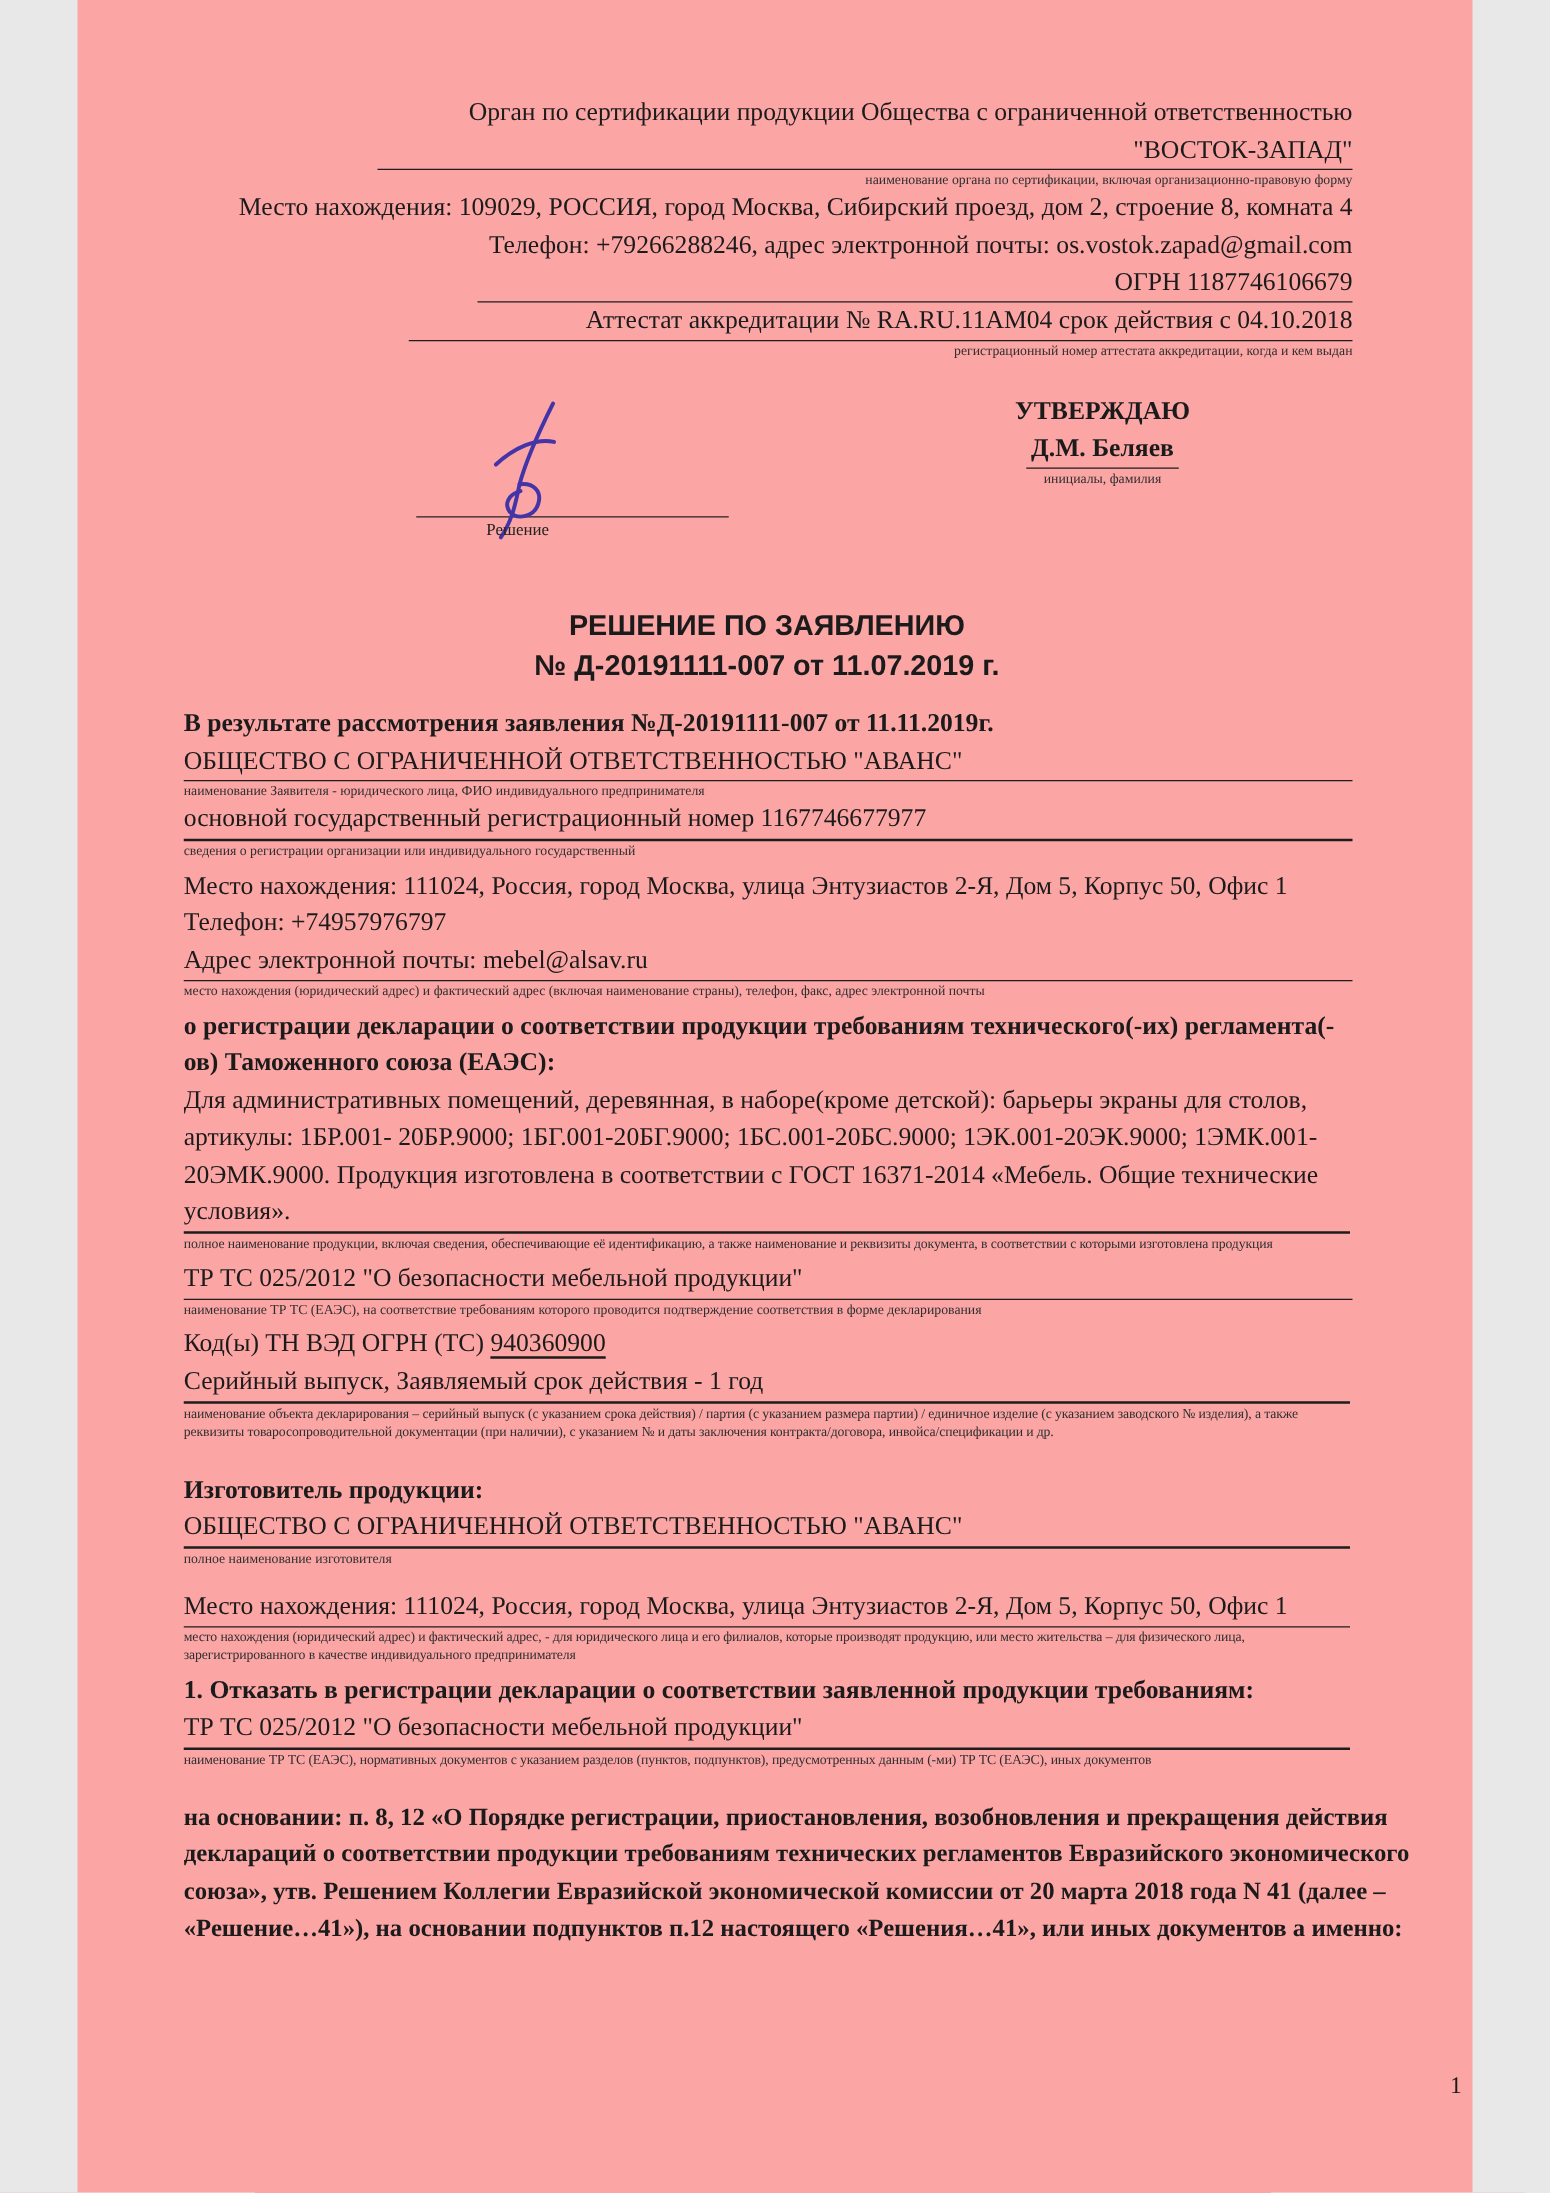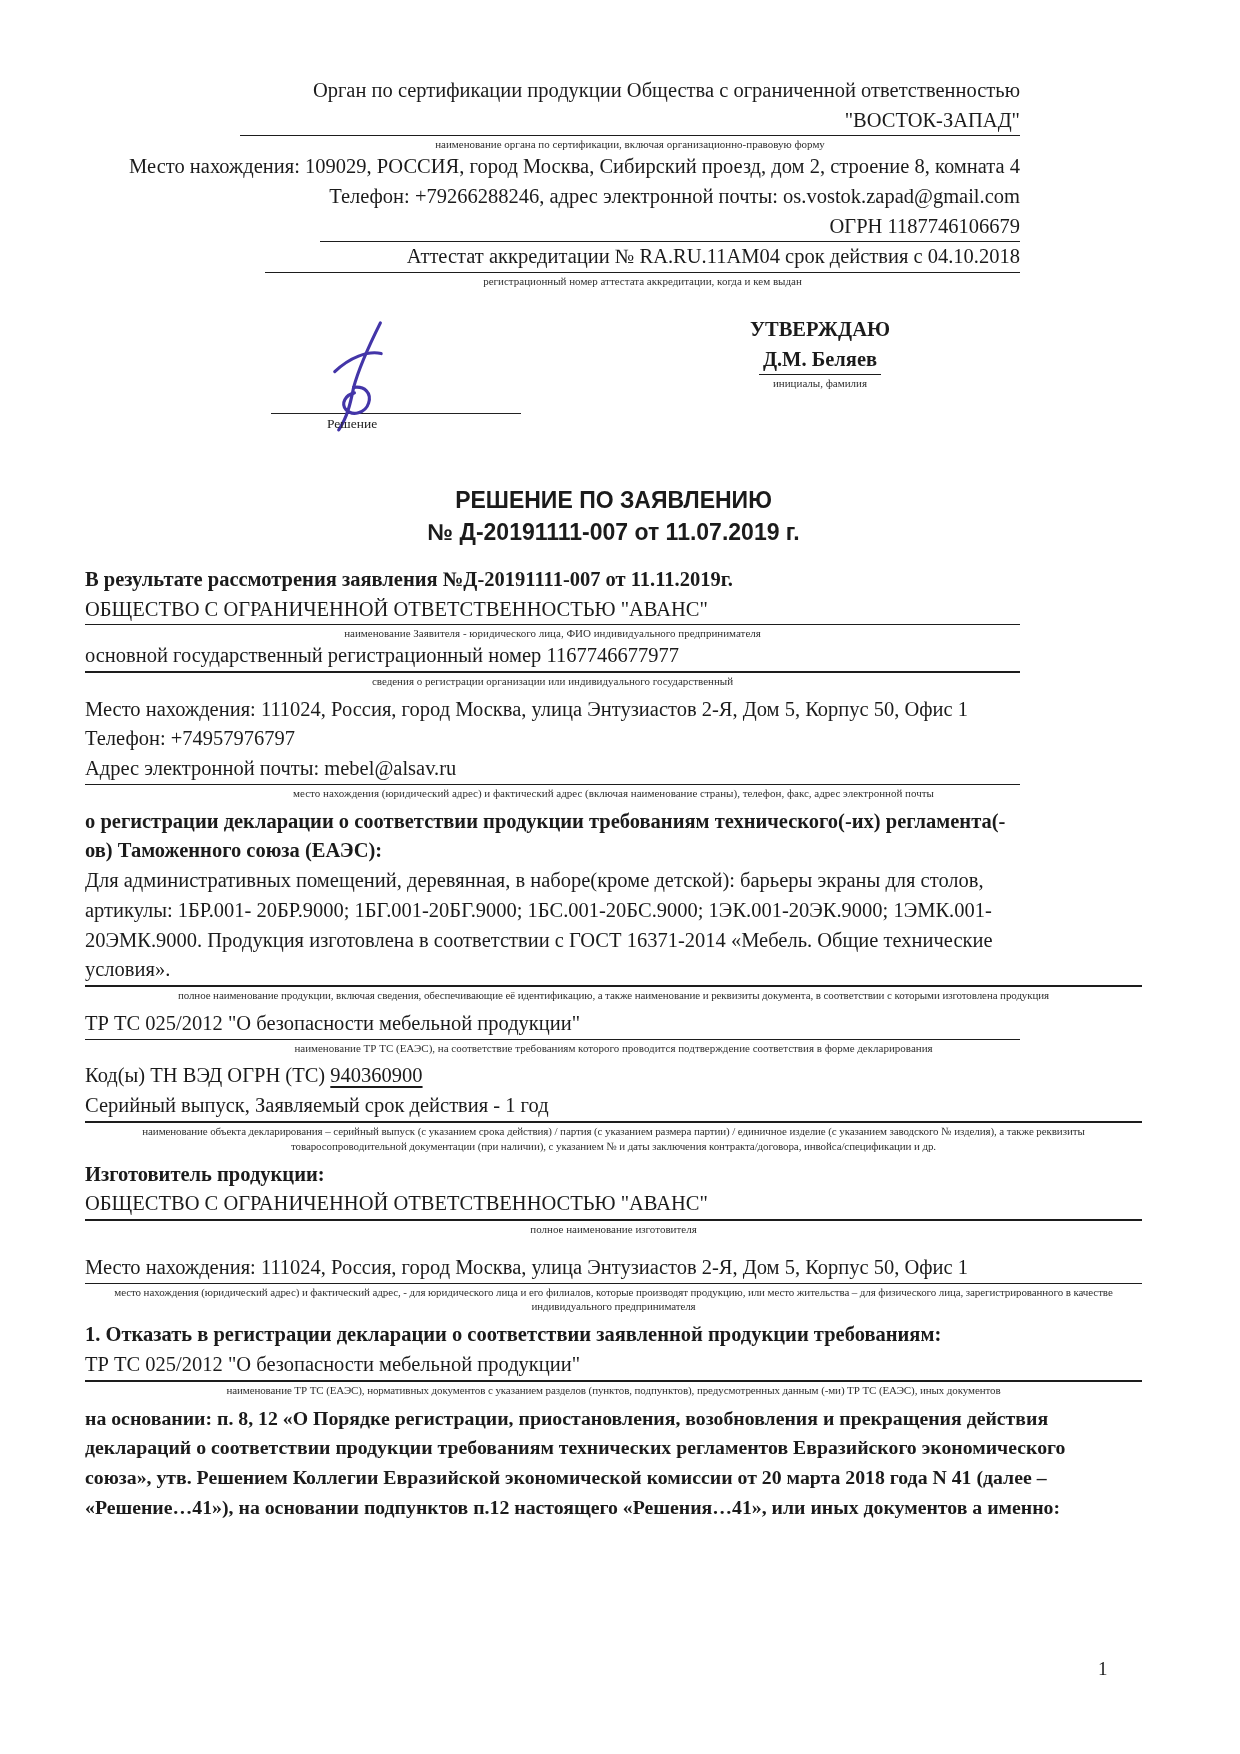--- a/index.html
+++ b/index.html
@@ -1,53 +1,53 @@
 <!DOCTYPE html>
 <html lang="ru"><head>
 <meta charset="utf-8">
 <style>
   html,body{margin:0;padding:0;background:#e8e8e8;}
   .doc{
     position:relative;
-    width:1240px;height:1754px;
+    width:1116px;height:1754px;
     margin:0 auto;
-    background:#ffffff;
+    background:#fca5a5;
     box-sizing:border-box;
     padding:76px 98px 0 85px;
     font-family:"Liberation Serif","DejaVu Serif",serif;
     color:#1b1b1b;
     font-size:20.5px;
     line-height:1.45;
     overflow:hidden;
   }
   .w-main{width:935px;}
   .sans{font-family:"Liberation Sans","DejaVu Sans",sans-serif;}
   .b{font-weight:bold;}
   .center{text-align:center;}
   .right{text-align:right;}
   .rule{border-top:1.6px solid #1d1d1d;height:0;}
   .rule.thick{border-top-width:2.4px;}
   .cap{
-    font-size:11px;color:#2f2f2f;text-align:center;
+    font-size:11px;color:#2f2f2f;
     line-height:1.35;padding-top:1px;
     font-family:"Liberation Serif","DejaVu Serif",serif;
   }
   .hdr-rule1{width:780px;margin-left:auto;}
   .hdr-rule2{width:700px;margin-left:auto;}
   .hdr-rule3{width:755px;margin-left:auto;}
   .approval{display:flex;width:935px;margin-top:26px;}
   .sig-block{margin-left:186px;width:250px;}
   .sig-svg{display:block;margin:0 0 -20px 30px;}
   .sig-line{border-top:1.8px solid #222;}
   .sig-cap{font-size:13.5px;padding-left:56px;color:#222;}
   .appr-block{margin-left:auto;width:400px;text-align:center;}
   .appr-name{display:inline-block;border-bottom:1.6px solid #1b1b1b;padding:0 4px;}
   .title{margin-top:50px;font-size:23px;line-height:1.42;}
   .section{margin-top:2px;}
-  .mt6{margin-top:6px;} .mt10{margin-top:6px;} .mt16{margin-top:16px;}
+  .mt6{margin-top:6px;} .mt10{margin-top:24px;} .mt16{margin-top:16px;}
   .ul{text-decoration:underline;text-underline-offset:4px;}
   .basis{width:1030px;font-size:19.8px;line-height:1.5;}
   .pagenum{position:absolute;left:1098px;top:1655px;font-size:19px;}
   .caplong{letter-spacing:-0.1px;}
 </style>
 </head>
 <body>
 
 <div class="doc">
 

